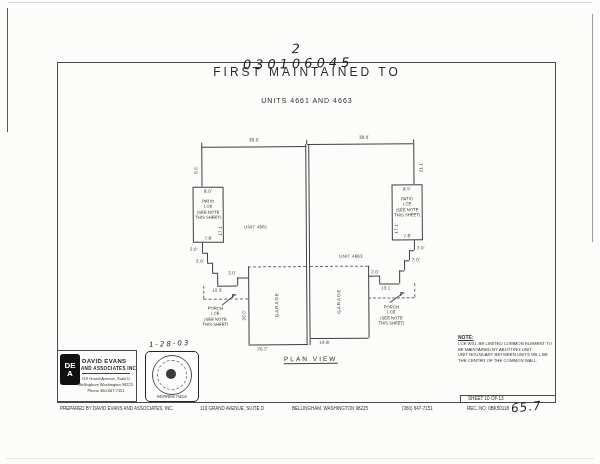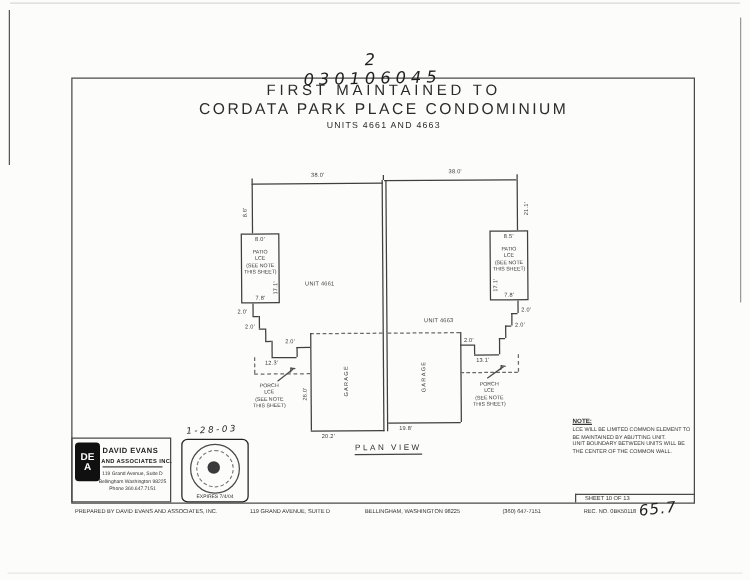--- a/index.html
+++ b/index.html
@@ -62,21 +62,20 @@
   <div class="hl" style="left:8px;top:2px;width:584px;background:#d8d8d8;"></div>
   <div class="edge" style="left:7px;top:8px;width:1px;height:124px;"></div>
   <div class="edge" style="left:592px;top:14px;width:1px;height:228px;background:#9a9a9a;"></div>
   <div class="hl" style="left:6px;top:458px;width:588px;background:#e6e6e4;"></div>
 
   <div id="frame"></div>
 
   <div id="recnum" class="hand">2 030106045</div>
 
   <div class="title1">FIRST MAINTAINED TO</div>
-  <div class="title2">CORDATA PARK PLACE CONDOMINIUM</div>
   <div class="title3">UNITS 4661 AND 4663</div>
 
   <div id="plan">
 
     <div class="vl" style="left:12px;top:7px;height:4px;"></div>
     <div class="vl" style="left:117px;top:5px;height:4px;"></div>
     <div class="vl" style="left:224px;top:5px;height:4px;"></div>
     <div class="hl" style="left:12px;top:11px;width:105px;"></div>
     <div class="hl" style="left:118px;top:9px;width:106px;"></div>
     <div class="dim" style="left:35px;top:2px;width:60px;">38.0'</div>

